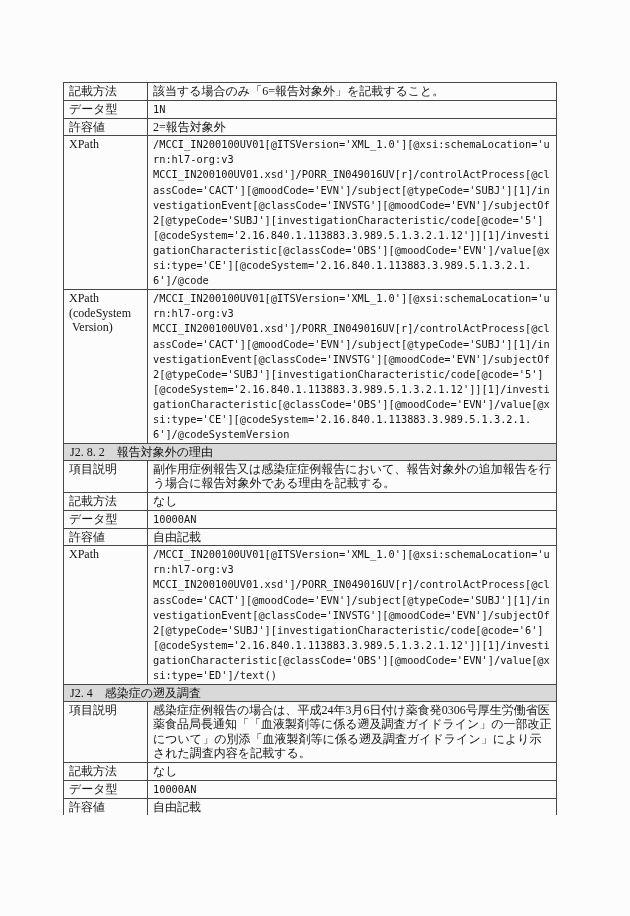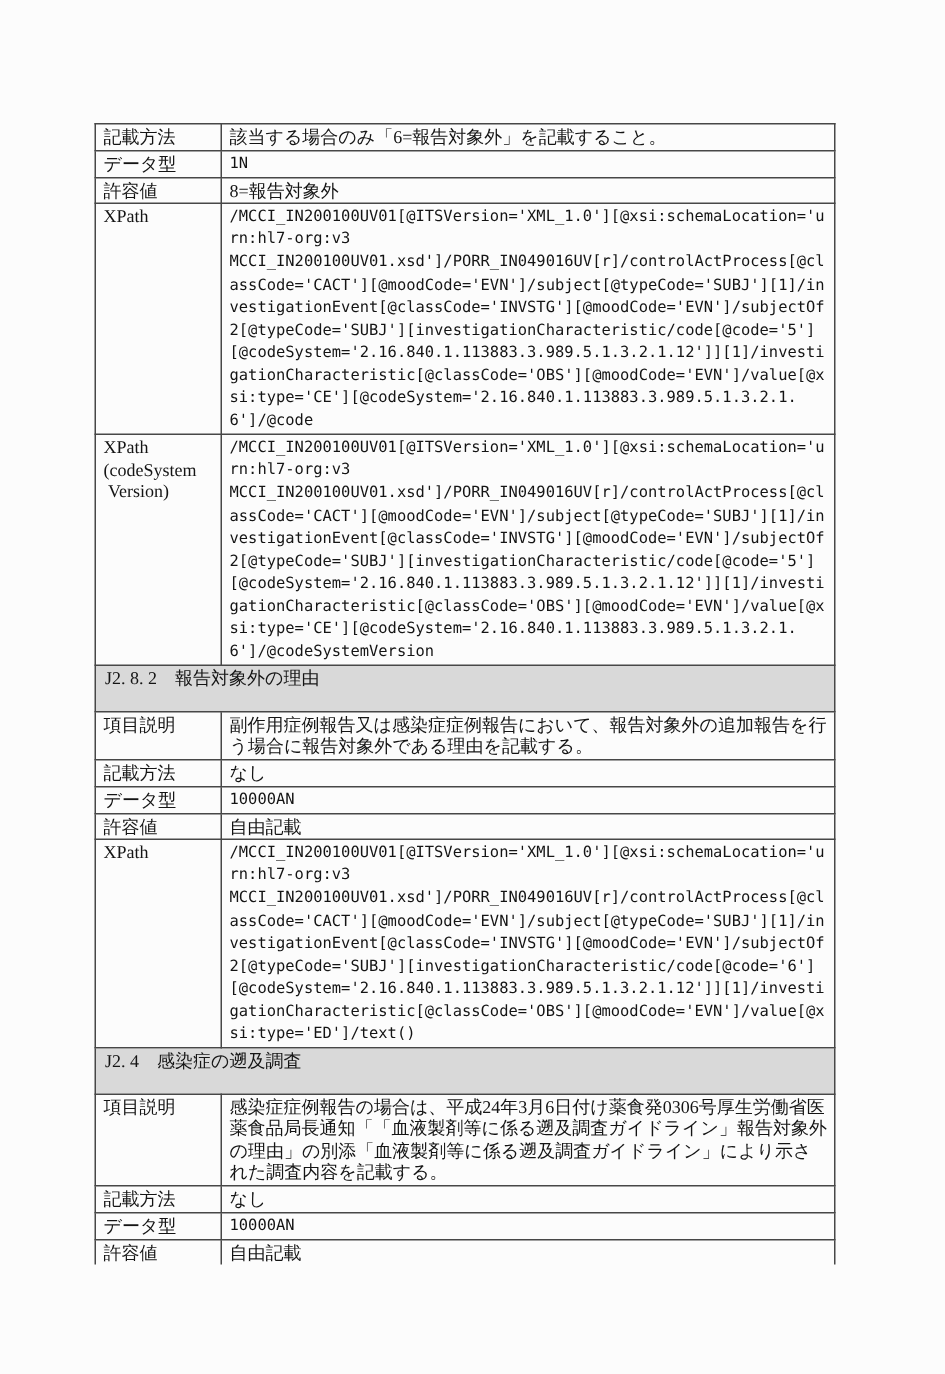--- a/index.html
+++ b/index.html
@@ -35,21 +35,21 @@
     font-family:"DejaVu Sans Mono","Liberation Mono",monospace;
     font-size:10.3px;
     line-height:15.1px;
     white-space:pre-wrap;
     word-break:break-all;
     margin-top:14px;
   }
   tr.section td{
     background:var(--section-bg);
     font-size:12px;
-    padding:1px 4px 14px 6px;
+    padding:1px 4px 0 6px;
   }
   
   tr:last-child td{border-bottom:none;}
 </style>
 </head>
 <body>
 
 <div class="page">
   <table class="spec-table">
     <colgroup>
@@ -60,21 +60,21 @@
         <tr>
           <td class="label-cell">記載方法</td>
           <td class="value-cell">該当する場合のみ「6=報告対象外」を記載すること。</td>
         </tr>
         <tr>
           <td class="label-cell">データ型</td>
           <td class="value-cell mono-val">1N</td>
         </tr>
         <tr>
           <td class="label-cell">許容値</td>
-          <td class="value-cell">8=報告対象外</td>
+          <td class="value-cell">2=報告対象外</td>
         </tr>
         <tr>
           <td class="label-cell">XPath</td>
           <td class="value-cell mono-val">/MCCI_IN200100UV01[@ITSVersion='XML_1.0'][@xsi:schemaLocation='urn:hl7-org:v3
 MCCI_IN200100UV01.xsd']/PORR_IN049016UV[r]/controlActProcess[@classCode='CACT'][@moodCode='EVN']/subject[@typeCode='SUBJ'][1]/investigationEvent[@classCode='INVSTG'][@moodCode='EVN']/subjectOf2[@typeCode='SUBJ'][investigationCharacteristic/code[@code='5'][@codeSystem='2.16.840.1.113883.3.989.5.1.3.2.1.12']][1]/investigationCharacteristic[@classCode='OBS'][@moodCode='EVN']/value[@xsi:type='CE'][@codeSystem='2.16.840.1.113883.3.989.5.1.3.2.1.6']/@code</td>
         </tr>
         <tr>
           <td class="label-cell">XPath
 (codeSystem
  Version)</td>
@@ -103,21 +103,21 @@
         <tr>
           <td class="label-cell">XPath</td>
           <td class="value-cell mono-val">/MCCI_IN200100UV01[@ITSVersion='XML_1.0'][@xsi:schemaLocation='urn:hl7-org:v3
 MCCI_IN200100UV01.xsd']/PORR_IN049016UV[r]/controlActProcess[@classCode='CACT'][@moodCode='EVN']/subject[@typeCode='SUBJ'][1]/investigationEvent[@classCode='INVSTG'][@moodCode='EVN']/subjectOf2[@typeCode='SUBJ'][investigationCharacteristic/code[@code='6'][@codeSystem='2.16.840.1.113883.3.989.5.1.3.2.1.12']][1]/investigationCharacteristic[@classCode='OBS'][@moodCode='EVN']/value[@xsi:type='ED']/text()</td>
         </tr>
         <tr class="section">
           <td colspan="2">J2. 4　感染症の遡及調査</td>
         </tr>
         <tr>
           <td class="label-cell">項目説明</td>
-          <td class="value-cell">感染症症例報告の場合は、平成24年3月6日付け薬食発0306号厚生労働省医薬食品局長通知「「血液製剤等に係る遡及調査ガイドライン」報告対象外の理由」の別添「血液製剤等に係る遡及調査ガイドライン」により示された調査内容を記載する。</td>
+          <td class="value-cell">感染症症例報告の場合は、平成24年3月6日付け薬食発0306号厚生労働省医薬食品局長通知「「血液製剤等に係る遡及調査ガイドライン」の一部改正について」の別添「血液製剤等に係る遡及調査ガイドライン」により示された調査内容を記載する。</td>
         </tr>
         <tr>
           <td class="label-cell">記載方法</td>
           <td class="value-cell">なし</td>
         </tr>
         <tr>
           <td class="label-cell">データ型</td>
           <td class="value-cell mono-val">10000AN</td>
         </tr>
         <tr>

